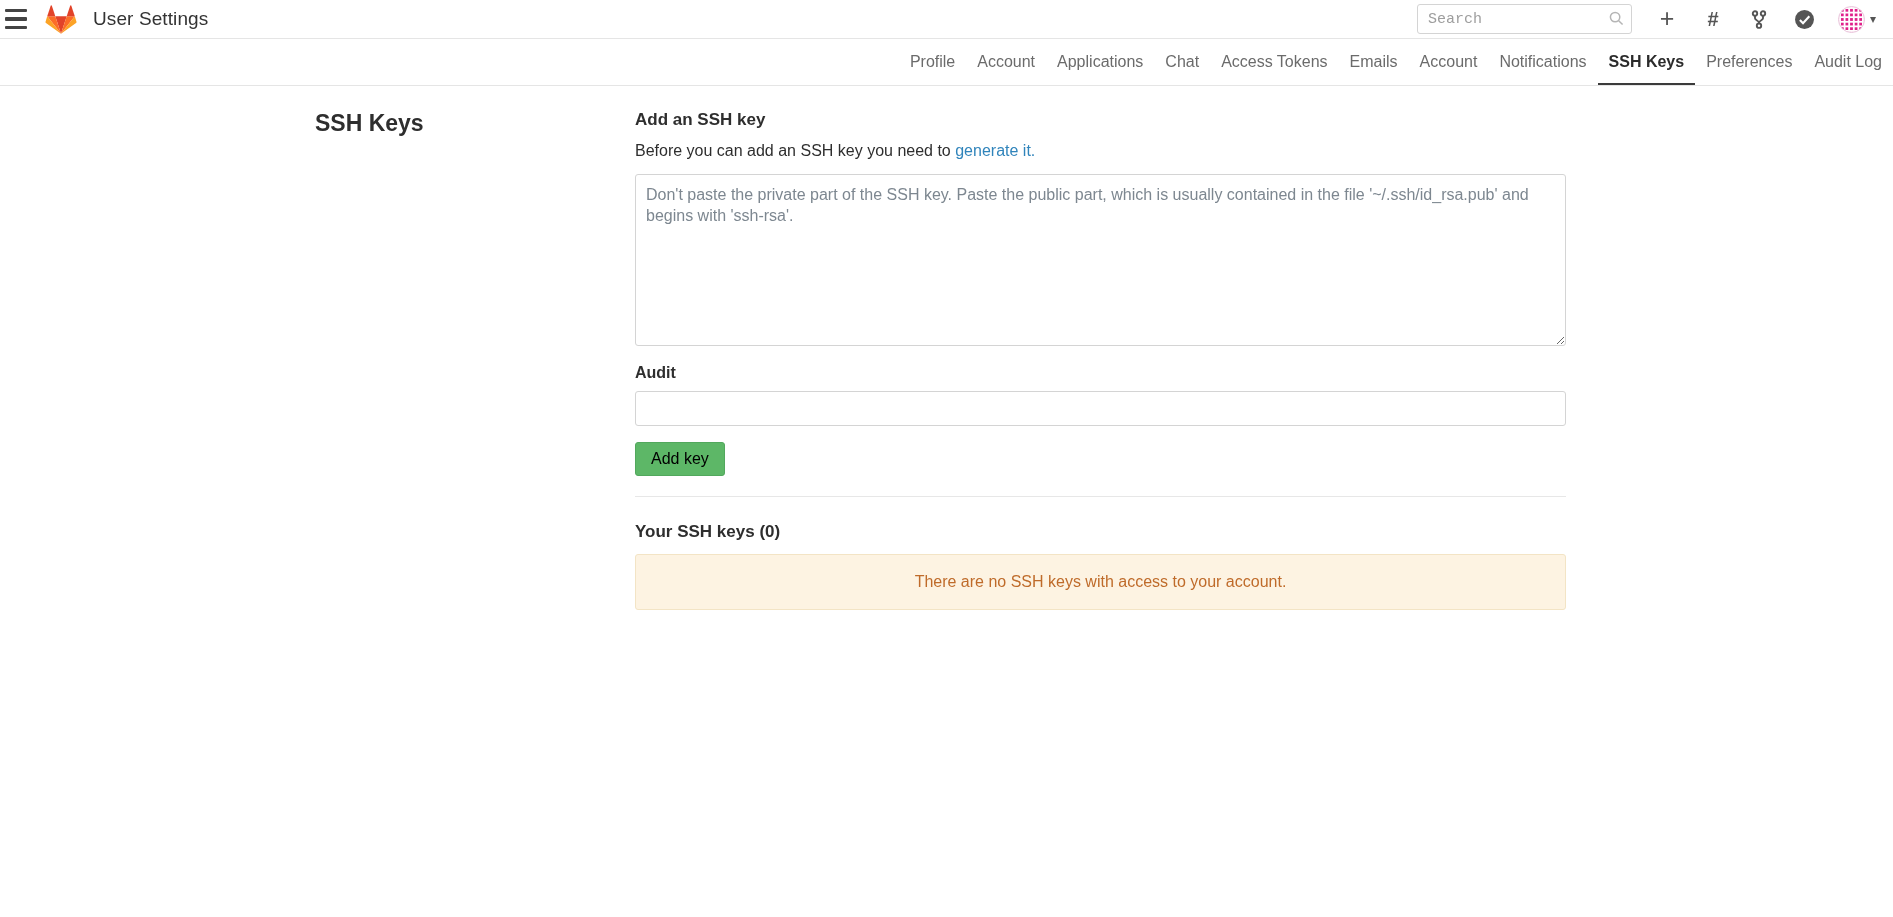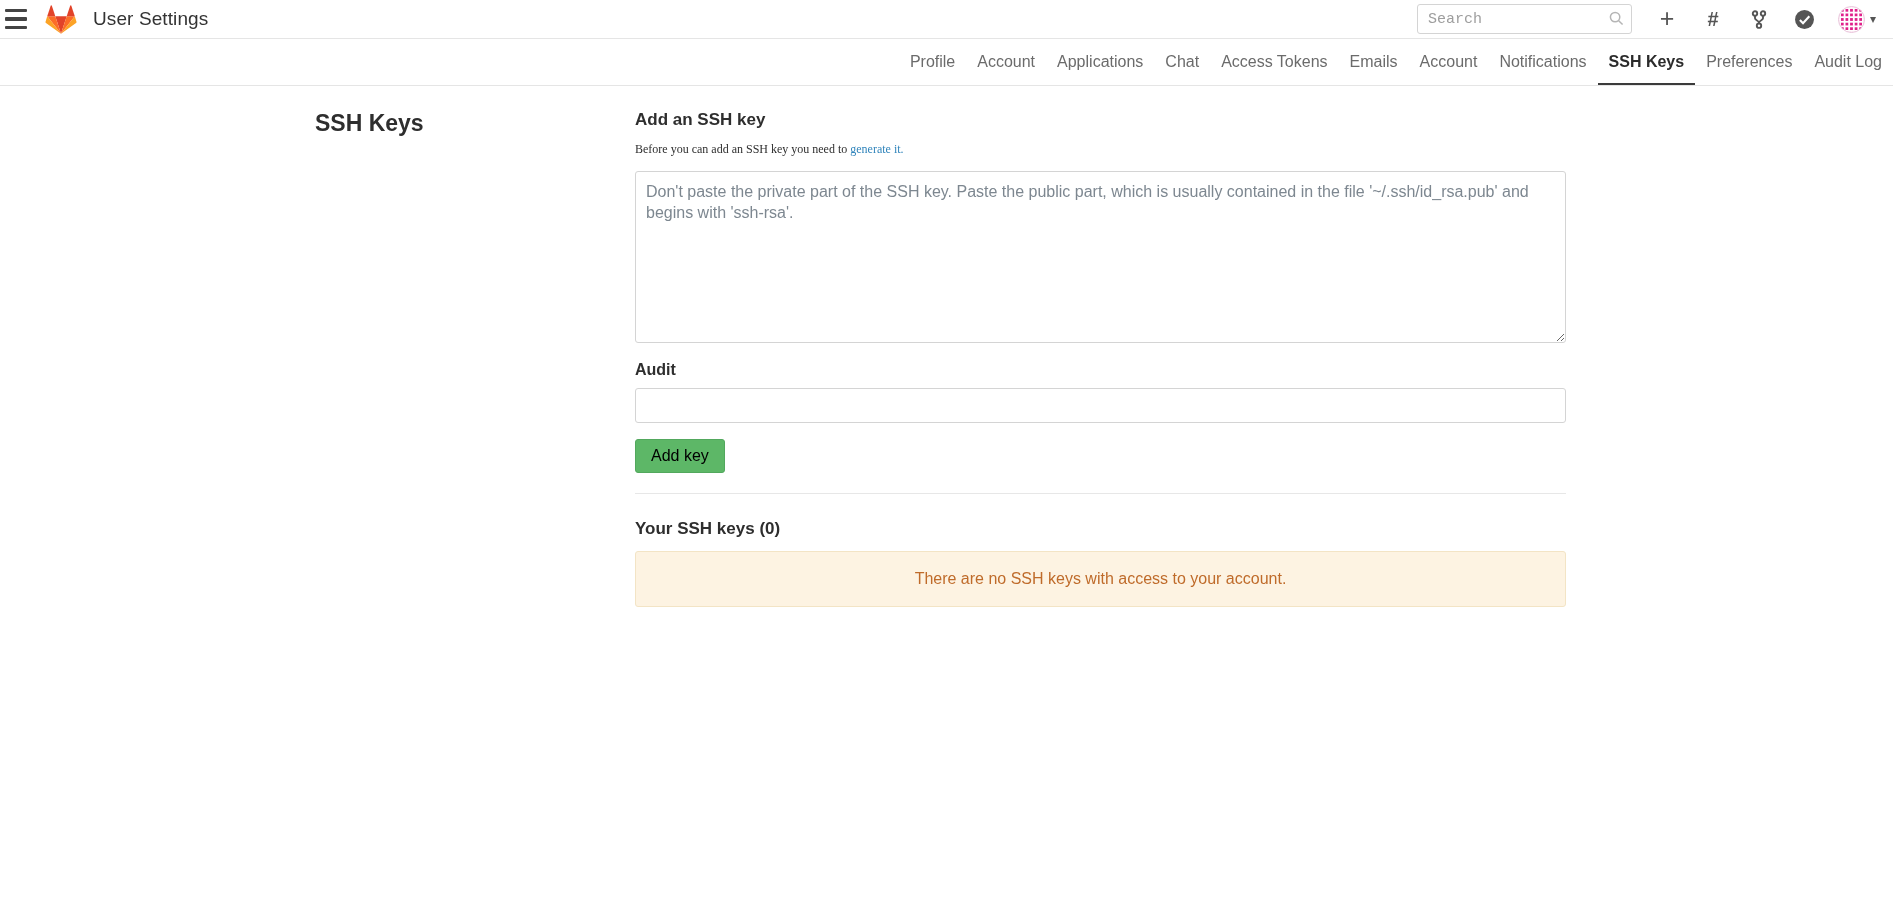--- a/index.html
+++ b/index.html
@@ -94,21 +94,21 @@
     width: 1251px;
     margin: 24px 0 0 315px;
     display: flex;
   }
   .desc-col { width: 256px; margin-right: 64px; flex: none; }
   .desc-col h1 { font-size: 23px; font-weight: bold; color: var(--text_dark); margin-bottom: 14px; }
   .desc-col p { font-size: 16px; line-height: 20px; color: var(--text_muted); }
 
   .form-col { flex: 1; }
   .form-col h4 { font-size: 17px; font-weight: bold; color: var(--text_dark); margin-bottom: 12px; }
-  .intro { font-size: 12px; color: var(--text_dark); margin-bottom: 14px; font-family: Liberation Serif, serif; }
+  .intro { font-size: 16px; color: var(--text_dark); margin-bottom: 14px; }
   .intro a { color: var(--link_blue); text-decoration: none; cursor: pointer; }
   .field-label { display: block; font-size: 16px; font-weight: bold; color: var(--text_dark); margin: 14px 0 9px; }
   textarea.key-area {
     width: 100%; height: 172px;
     border: 1px solid var(--input_border);
     border-radius: 3px;
     padding: 9px 10px;
     font-family: inherit;
     font-size: 16px;
     line-height: 21px;

